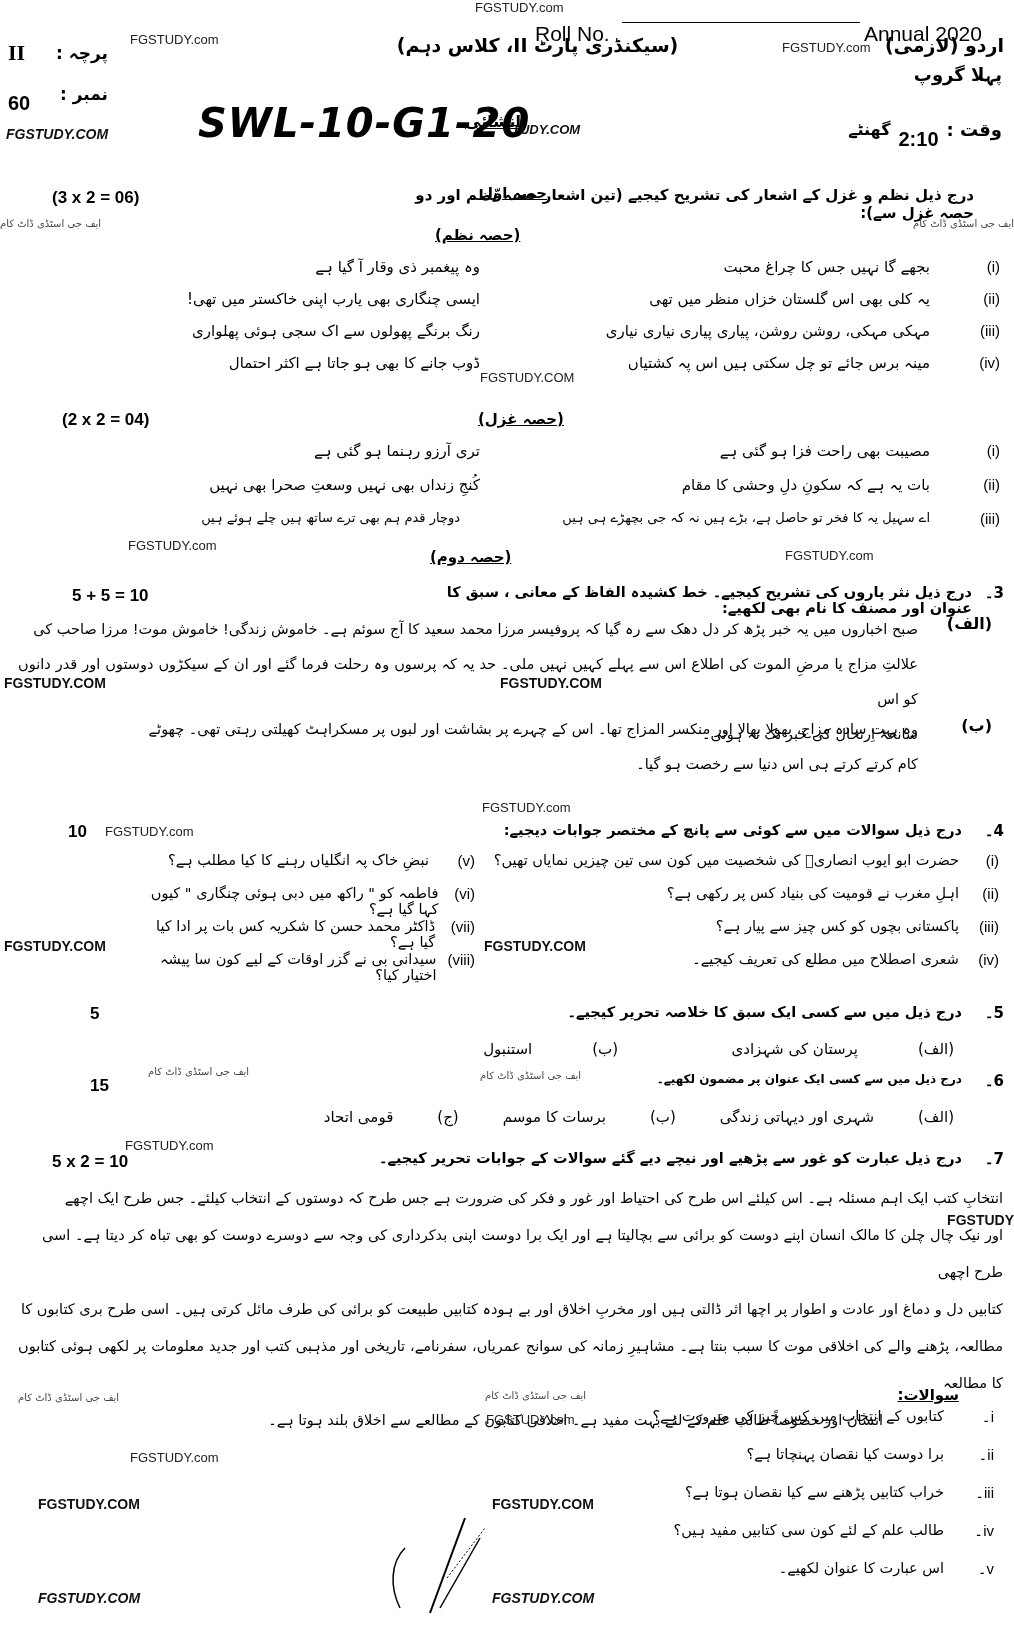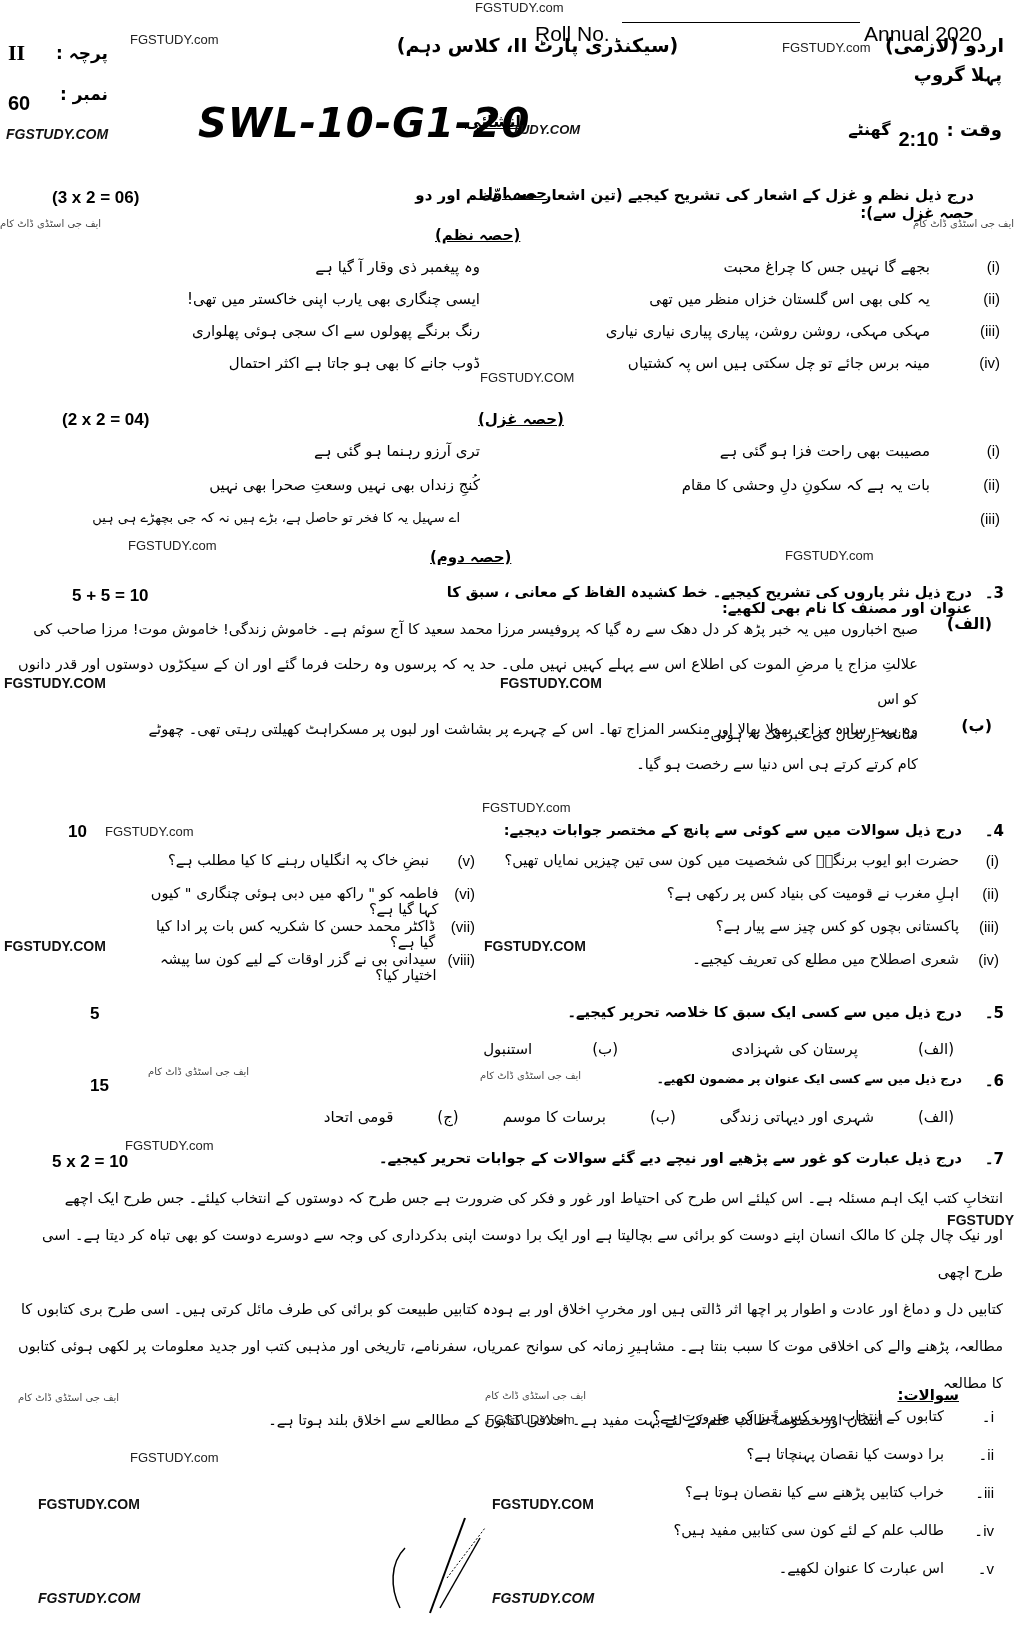--- a/index.html
+++ b/index.html
@@ -98,20 +98,21 @@
     <span class="urdu" style="width:460px;">تری آرزو رہنما ہو گئی ہے</span>
   </div>
   <div class="line" style="height:34px;">
     <span class="num" style="width:40px;">(ii)</span>
     <span class="urdu" style="width:420px;">بات یہ ہے کہ سکونِ دلِ وحشی کا مقام</span>
     <span class="urdu" style="width:460px;">کُنجِ زنداں بھی نہیں وسعتِ صحرا بھی نہیں</span>
   </div>
   <div class="line" style="height:34px;font-size:13px;">
     <span class="num" style="width:40px;">(iii)</span>
     <span class="urdu" style="width:440px;">اے سہیل یہ کا فخر تو حاصل ہے، بڑے ہیں نہ کہ جی بچھڑے ہی ہیں</span>
+    <span class="urdu" style="width:440px;">دوچار قدم ہم بھی ترے ساتھ ہیں چلے ہوئے ہیں</span>
   </div>
 </div>
 <div class="abs wm" style="left:128px;top:538px;">FGSTUDY.com</div>
 <div class="abs wm" style="left:785px;top:548px;">FGSTUDY.com</div>
 
 <div class="abs urdu bold ul" style="left:430px;top:548px;font-size:15px;">(حصہ دوم)</div>
 
 <div class="abs marks" style="left:72px;top:586px;">5 + 5 = 10</div>
 <div class="abs urdu bold" style="right:10px;top:584px;font-size:15px;">3۔</div>
 <div class="abs urdu bold" style="right:42px;top:584px;width:540px;font-size:14.5px;">درج ذیل نثر پاروں کی تشریح کیجیے۔ خط کشیدہ الفاظ کے معانی ، سبق کا عنوان اور مصنف کا نام بھی لکھیے:</div>
@@ -133,21 +134,21 @@
 <div class="abs wm" style="left:482px;top:800px;">FGSTUDY.com</div>
 
 <div class="abs marks" style="left:68px;top:822px;">10</div>
 <div class="abs wm" style="left:105px;top:824px;">FGSTUDY.com</div>
 <div class="abs urdu bold" style="right:10px;top:822px;font-size:15px;">4۔</div>
 <div class="abs urdu bold" style="right:52px;top:822px;width:460px;font-size:14.5px;">درج ذیل سوالات میں سے کوئی سے پانچ کے مختصر جوابات دیجیے:</div>
 
 <div class="abs" style="right:15px;top:852px;width:510px;">
   <div class="q-row" style="height:33px;">
       <span class="num" style="width:40px;">(i)</span>
-      <span class="urdu">حضرت ابو ایوب برنگےؓ کی شخصیت میں کون سی تین چیزیں نمایاں تھیں؟</span>
+      <span class="urdu">حضرت ابو ایوب انصاریؓ کی شخصیت میں کون سی تین چیزیں نمایاں تھیں؟</span>
     </div>
   <div class="q-row" style="height:33px;">
       <span class="num" style="width:40px;">(ii)</span>
       <span class="urdu">اہلِ مغرب نے قومیت کی بنیاد کس پر رکھی ہے؟</span>
     </div>
   <div class="q-row" style="height:33px;">
       <span class="num" style="width:40px;">(iii)</span>
       <span class="urdu">پاکستانی بچوں کو کس چیز سے پیار ہے؟</span>
     </div>
   <div class="q-row" style="height:33px;">

